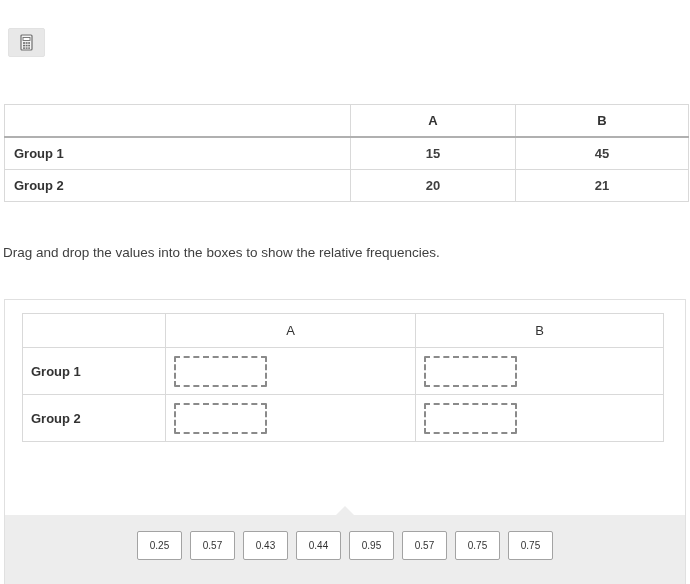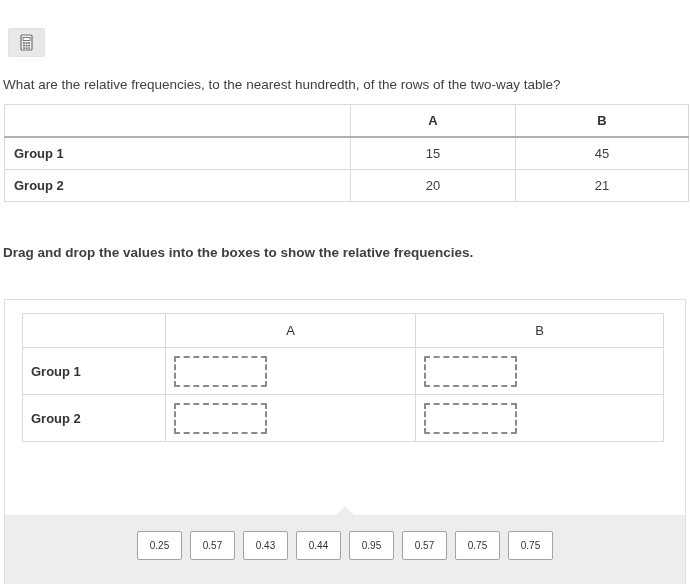--- a/index.html
+++ b/index.html
@@ -47,38 +47,37 @@
   table { border-collapse: collapse; table-layout: fixed; }
   .data-table {
     position: absolute;
     left: 4px;
     top: 104px;
     width: 684px;
   }
   .data-table th, .data-table td {
     border: 1px solid #d9d9d9;
     font-size: 13px;
-    font-weight: normal;
+    font-weight: bold;
     height: 31px;
     padding: 0;
     vertical-align: middle;
     color: #3f3f3f;
     background: #fff;
   }
   .data-table thead th { border-bottom: 2px solid #b0b0b0; color: #333; font-weight: bold; }
   .data-table .rowlabel { text-align: left; padding-left: 9px; font-weight: bold; color: #333; }
   .data-table .val, .data-table thead th { text-align: center; }
 
   .instruction {
     position: absolute;
     left: 3px;
     top: 245px;
     font-size: 13.5px;
     color: #3f3f3f;
-    font-weight: bold;
   }
 
   
   .answer-panel {
     position: absolute;
     left: 4px;
     top: 299px;
     width: 682px;
     height: 285px;
     border: 1px solid #e0e0e0;
@@ -172,21 +171,20 @@
             <rect x="5.6" y="10.8" width="2" height="1.6"></rect>
             <rect x="8.2" y="10.8" width="1.8" height="1.6"></rect>
           <rect x="3" y="13.4" width="2" height="1.4"></rect>
             <rect x="5.6" y="13.4" width="2" height="1.4"></rect>
             <rect x="8.2" y="13.4" width="1.8" height="1.4"></rect>
         </g>
       </svg>
     </span>
   </div>
 
-  <div class="question">What are the relative frequencies, to the nearest hundredth, of the rows of the two-way table?</div>
 
   <table class="data-table">
     <colgroup>
         <col style="width:346px">
         <col style="width:165px">
         <col style="width:173px">
       </colgroup>
     <thead>
       <tr>
         <th></th>

